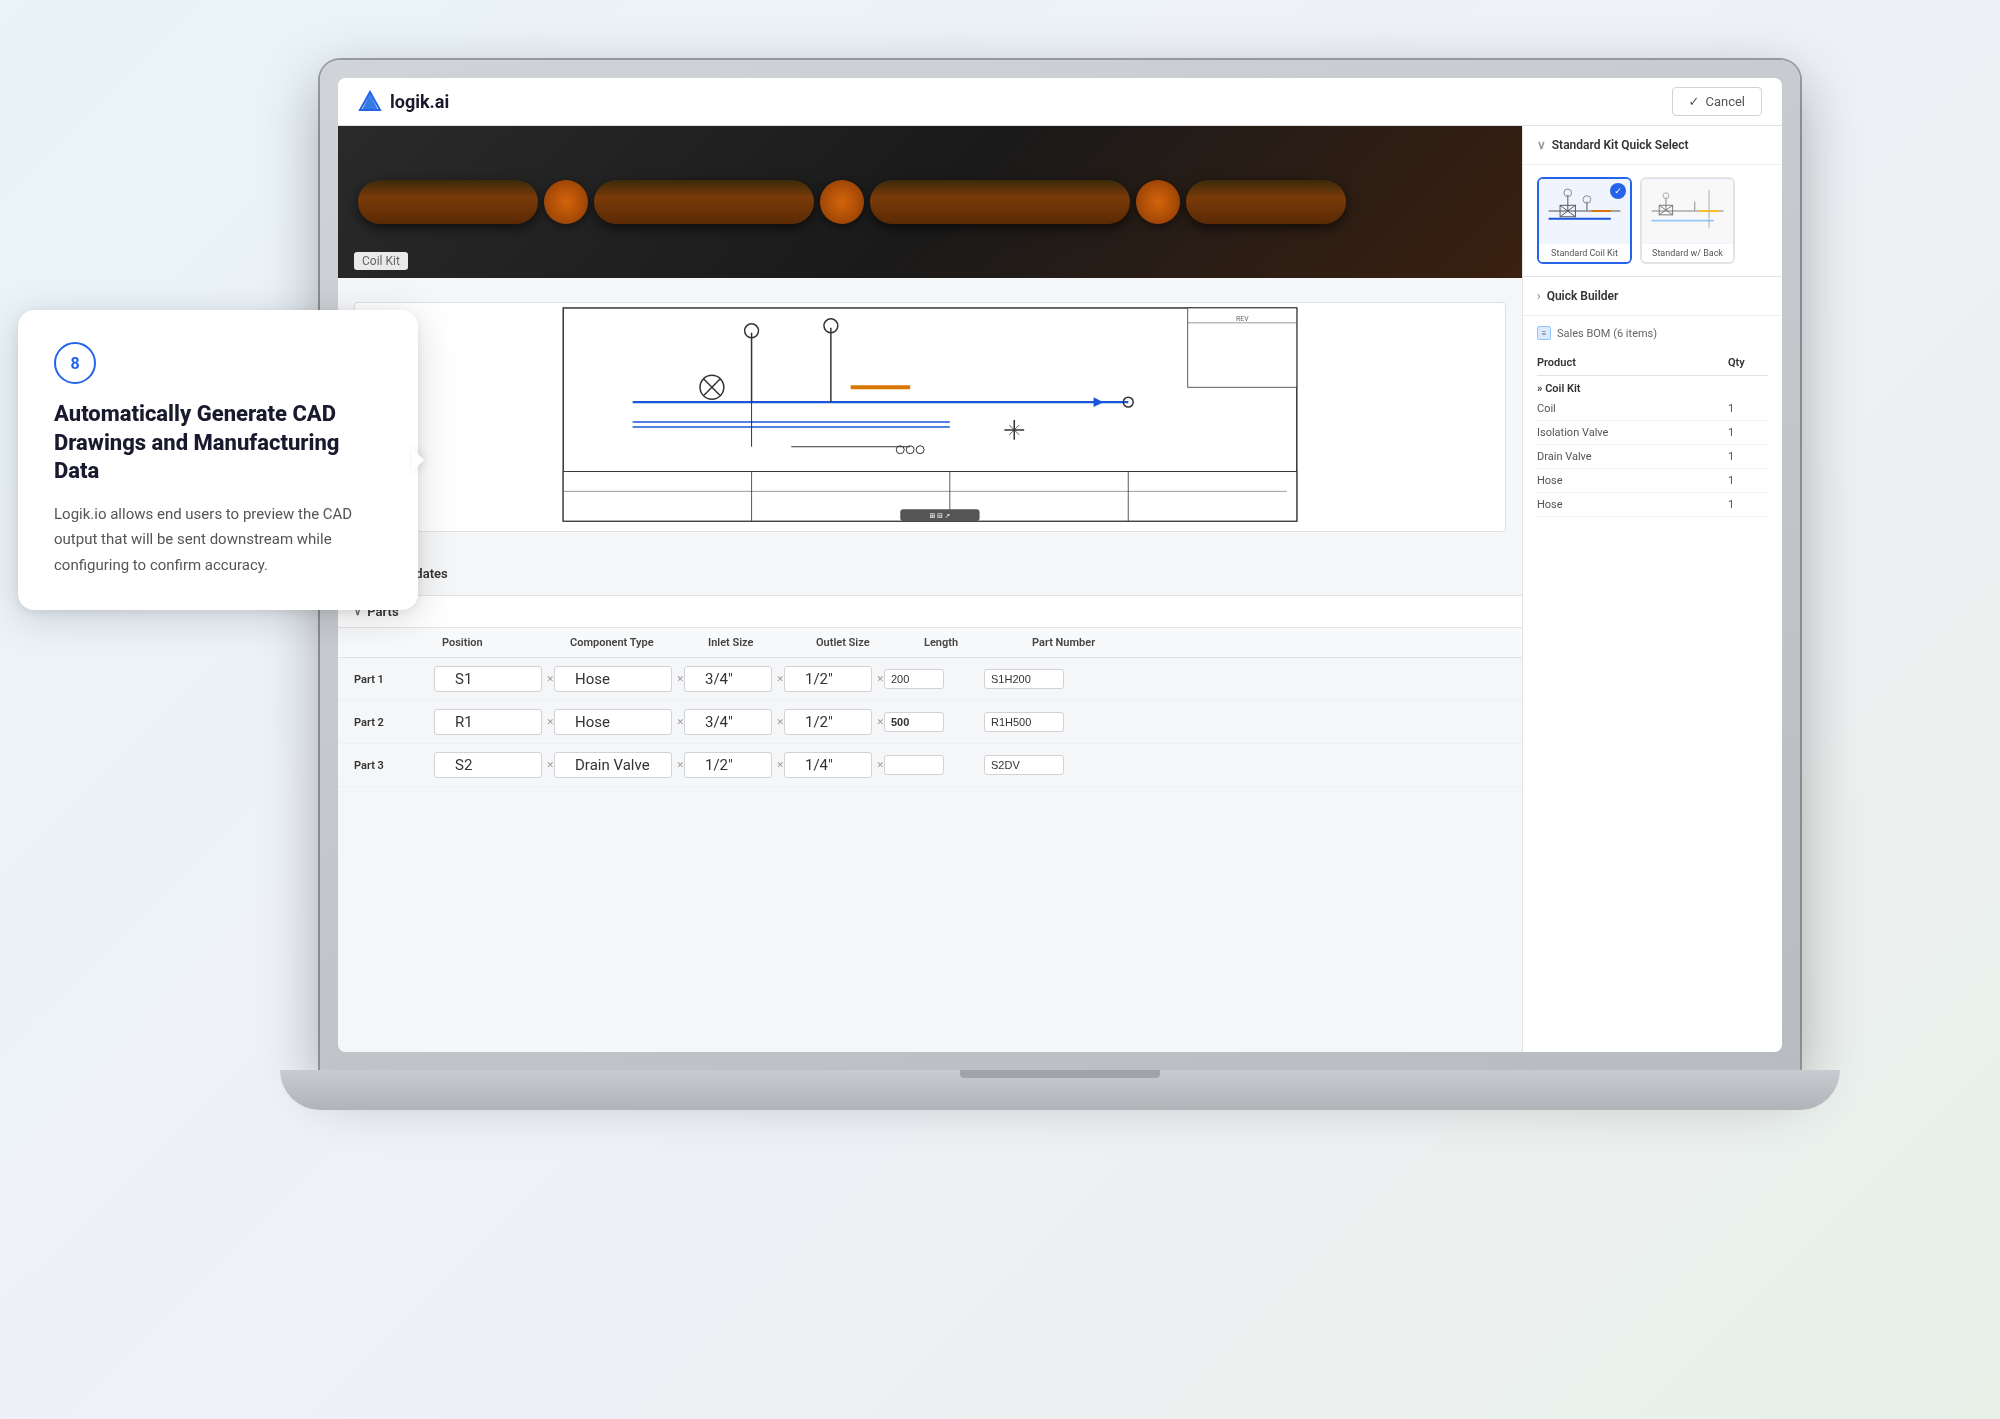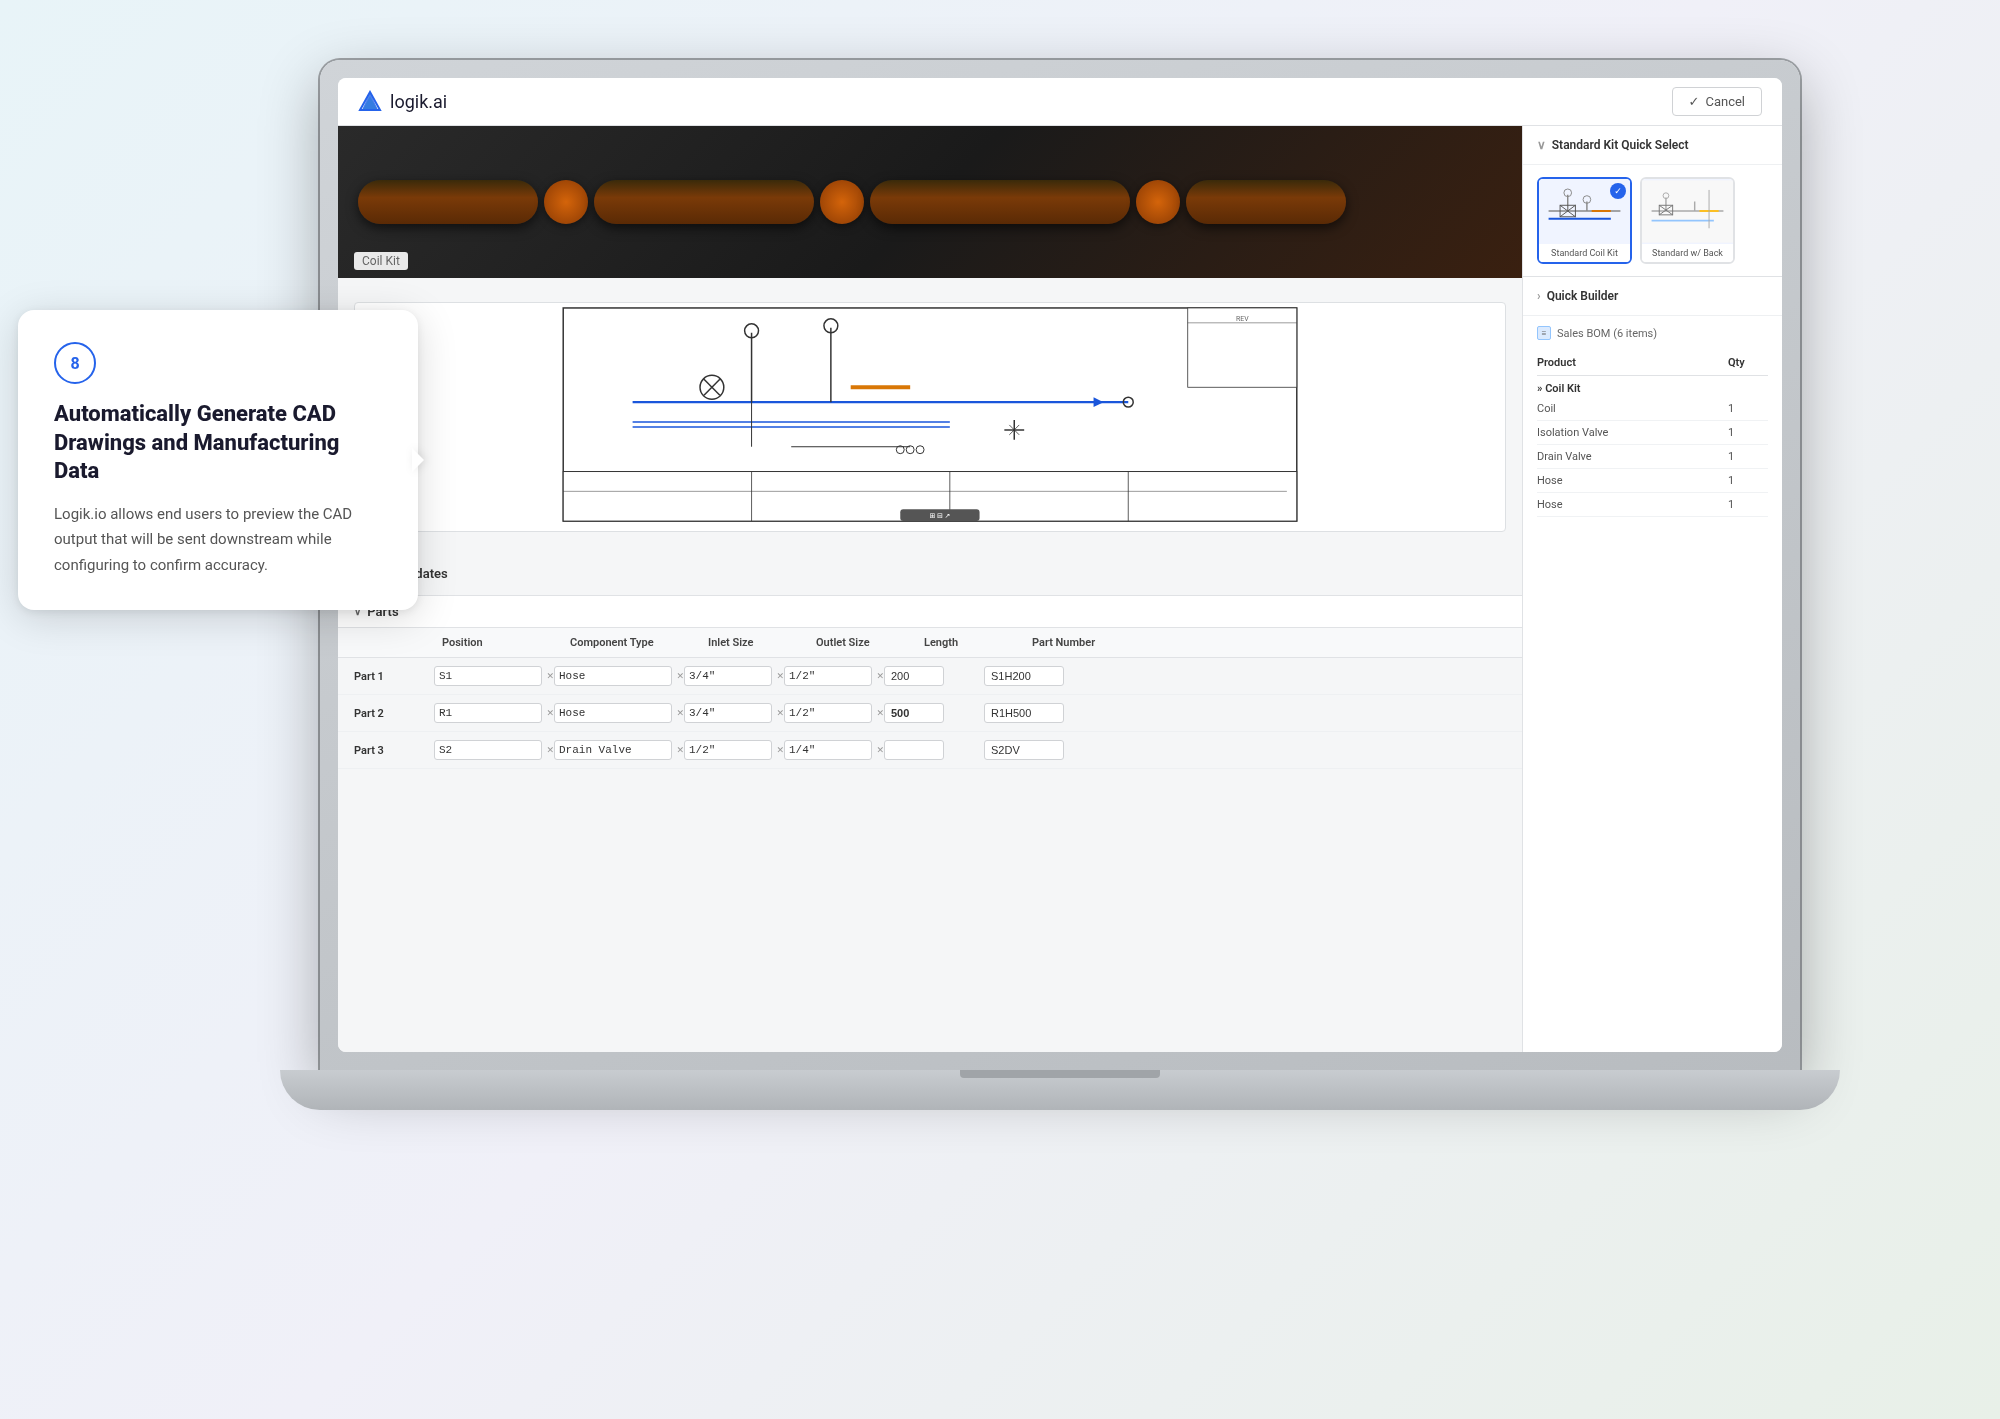--- a/index.html
+++ b/index.html
@@ -98,21 +98,21 @@
       gap: 8px;
     }
 
     .logo-icon {
       width: 24px;
       height: 24px;
     }
 
     .logo-text {
       font-size: 18px;
-      font-weight: 400;
+      font-weight: 700;
       color: #1a1a2e;
     }
 
     .cancel-btn {
       display: flex;
       align-items: center;
       gap: 6px;
       padding: 6px 16px;
       border: 1px solid #d0d2d5;
       border-radius: 4px;
@@ -233,25 +233,24 @@
     .field-with-x {
       display: flex;
       align-items: center;
       gap: 4px;
     }
 
     .field-value {
       background: #fff;
       border: 1px solid #d0d2d5;
       border-radius: 3px;
-      padding: 3px 4px;
-      font-size: 11px;
+      padding: 3px 20px;
+      font-size: 15px;
       color: #333;
       flex: 1;
-      font-family: Liberation Mono, monospace;
     }
 
     .field-x {
       color: #999;
       font-size: 9px;
     }
 
     
     .right-sidebar {
       width: 260px;

